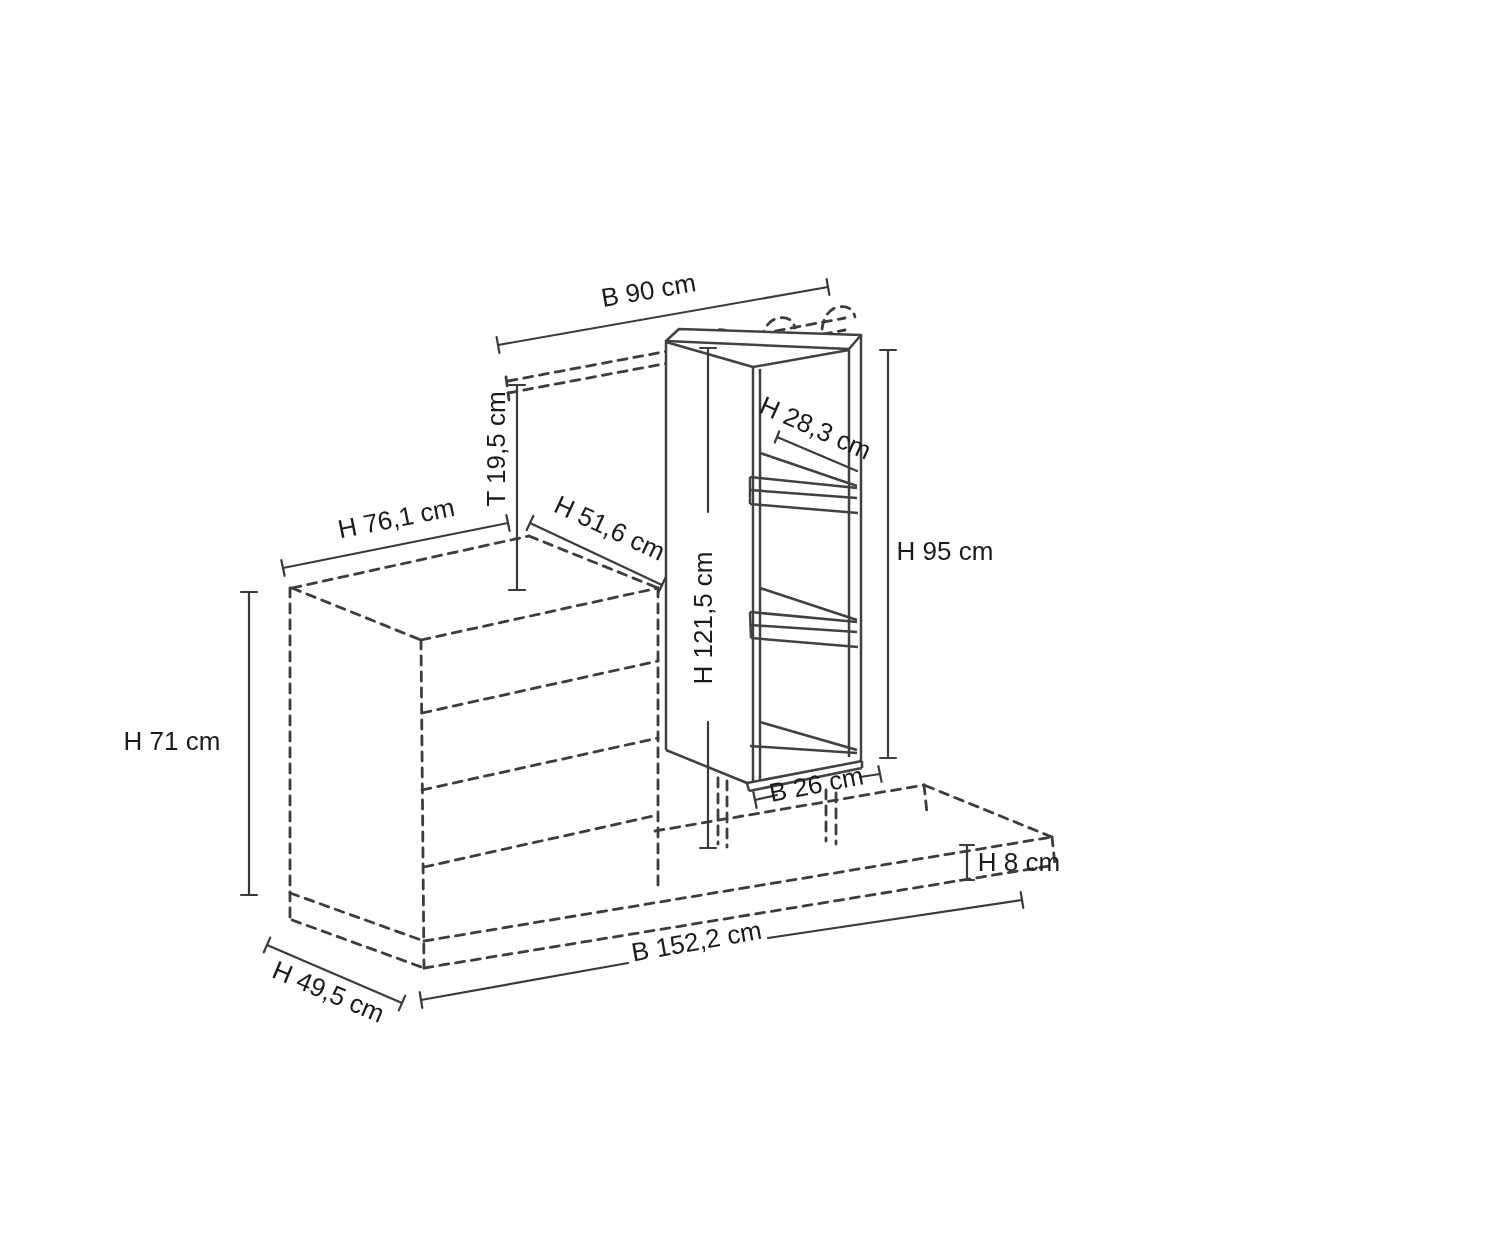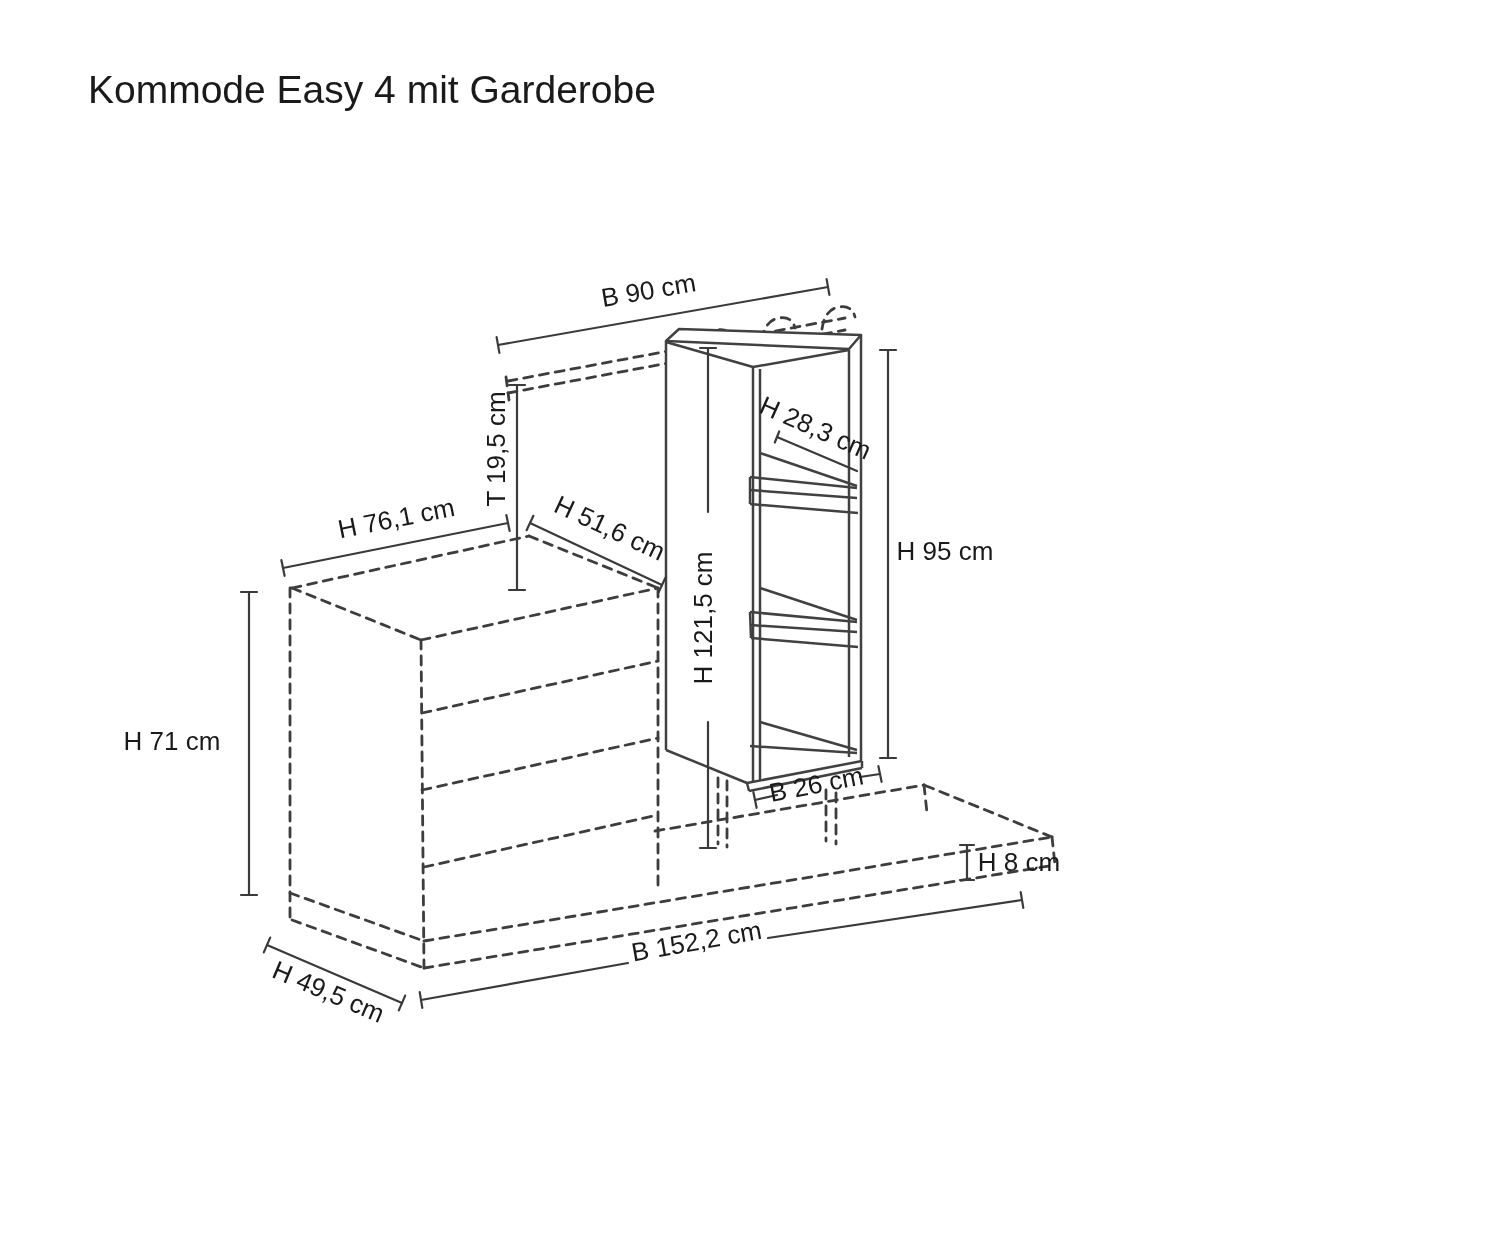--- a/index.html
+++ b/index.html
@@ -59,21 +59,20 @@
     font-family: "Liberation Sans", sans-serif;
     font-size: 26px;
     fill: #1a1a1a;
   }
 </style>
 </head>
 <body>
 
 <div class="page">
 
-  <h1 class="page-title">Kommode Easy 4 mit Garderobe</h1>
 
   <svg class="drawing" width="1500" height="1250" viewBox="0 0 1500 1250">
 
     <g>
       <path class="dash" d="M508,381 L845,318"></path>
       <path class="dash" d="M508,393 L845,330"></path>
       <path class="dash" d="M506,377 L509,400"></path>
 
       <g>
         <path class="dash" d="M700,352 Q703,332 717,330 Q730,328 733,340"></path>

